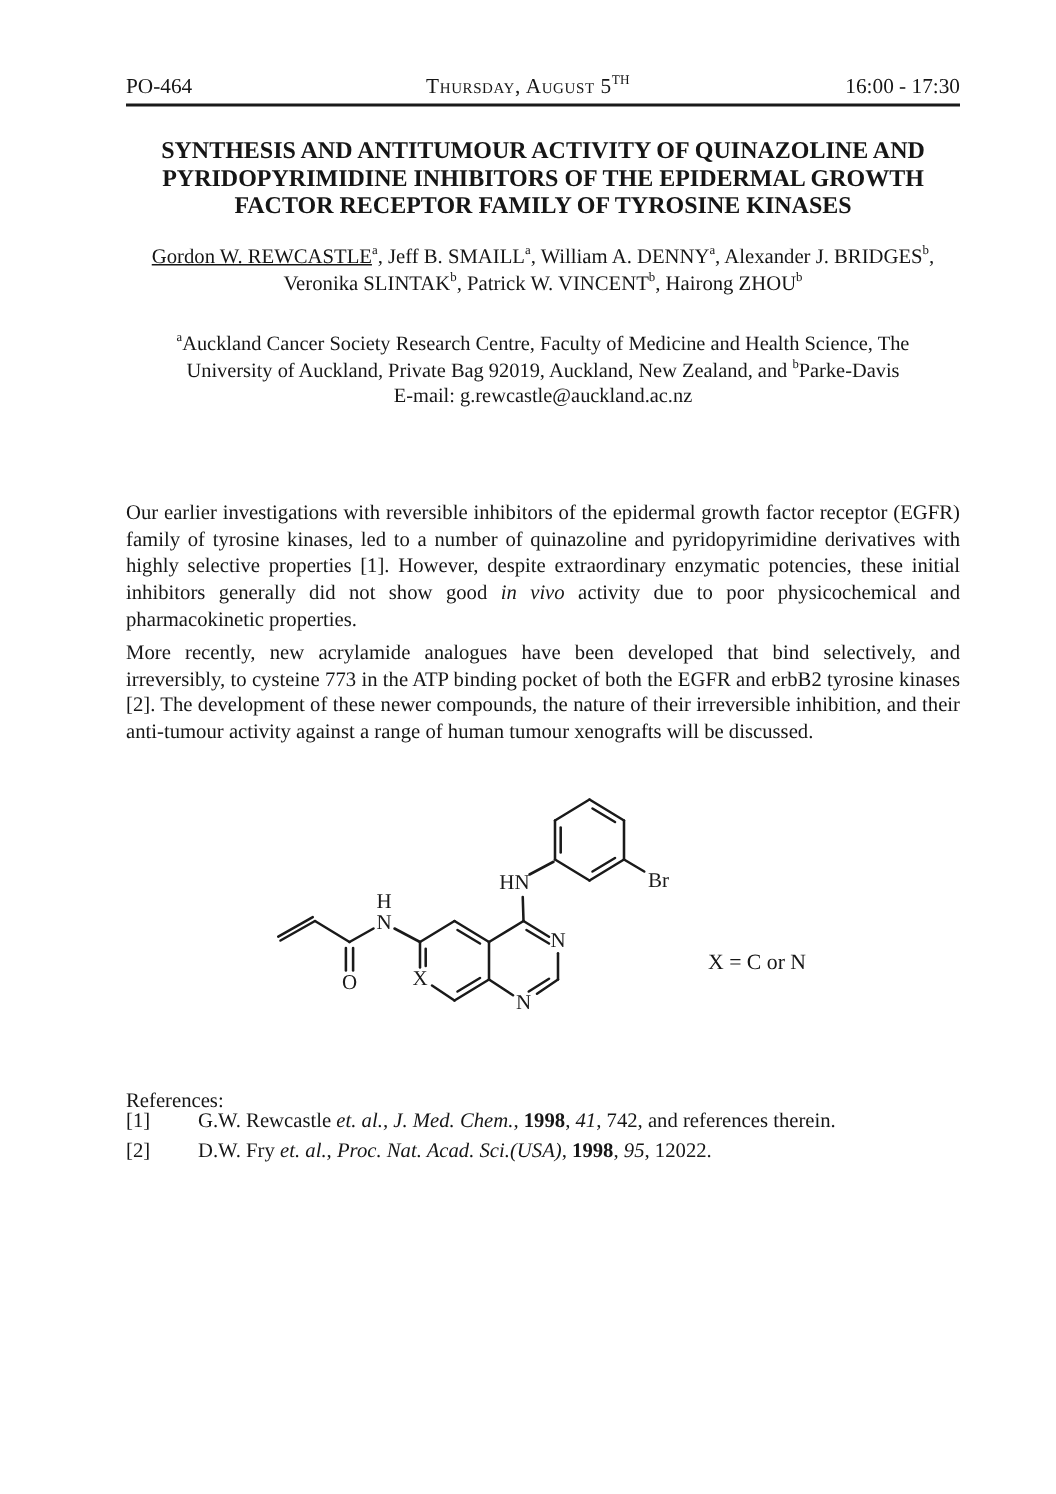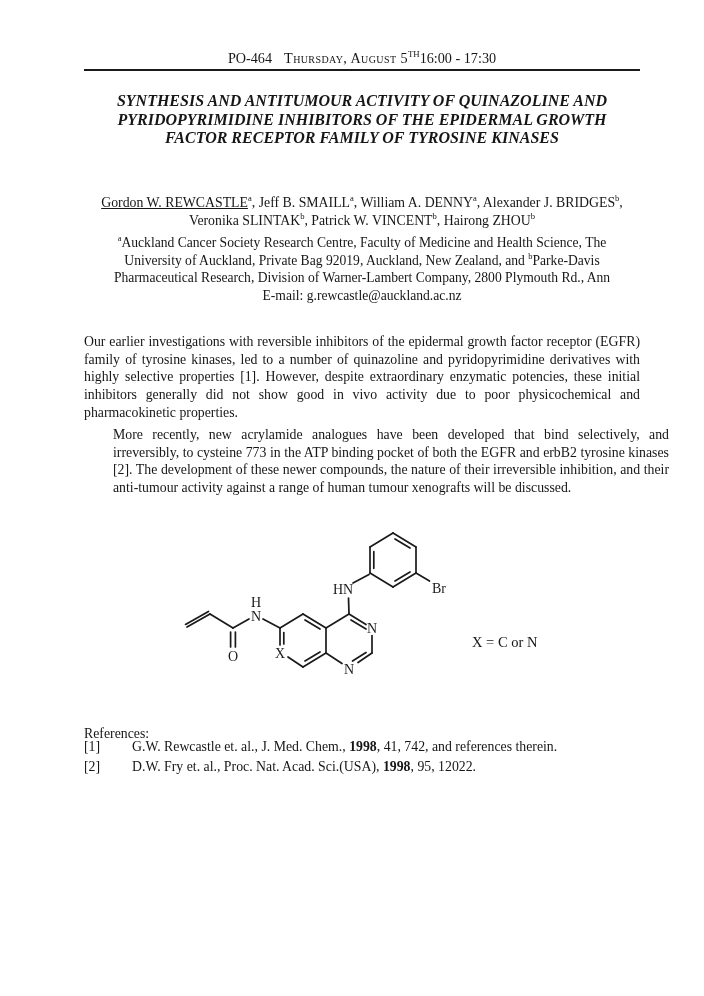--- a/index.html
+++ b/index.html
@@ -3,39 +3,39 @@
 <meta charset="utf-8">
 <style>
   html,body{margin:0;padding:0;}
   body{
     width:704px;height:996px;background:#ffffff;position:relative;
     font-family:"Liberation Serif", serif;color:#161616;
     -webkit-text-size-adjust:none;
   }
   .abs{position:absolute;}
   .b{font-weight:bold;}
-  .i{}
+  .i{font-style:italic;}
   .u{text-decoration:underline;}
   sup{font-size:62%;line-height:0;vertical-align:super;}
   
-  .header-row{left:84px;top:50px;width:556px;display:flex;justify-content:center;align-items:baseline;font-size:14.2px;}
+  .header-row{left:84px;top:50px;width:556px;display:flex;justify-content:space-between;align-items:baseline;font-size:14.2px;}
   .header-date{font-variant:small-caps;letter-spacing:0.4px;margin-left:12px;}
   .header-rule{left:84px;top:69px;width:556px;height:2px;background:#1a1a1a;}
   
   .title{left:84px;top:92px;width:556px;text-align:center;font-weight:bold;font-size:16px;line-height:18.6px;}
-  .title .tline{white-space:nowrap;font-style:italic;}
+  .title .tline{white-space:nowrap;}
   
-  .authors{left:84px;top:162px;width:556px;text-align:center;font-size:13.8px;line-height:18.3px;margin-top:32px;}
+  .authors{left:84px;top:162px;width:556px;text-align:center;font-size:13.8px;line-height:18.3px;}
   .authors .tline{white-space:nowrap;}
-  .affiliation{left:84px;top:234px;width:556px;text-align:center;font-size:13.6px;line-height:17.7px;}
+  .affiliation{left:84px;top:220px;width:556px;text-align:center;font-size:13.6px;line-height:17.7px;}
   .affiliation .tline{white-space:nowrap;}
   
   .para{left:84px;width:556px;text-align:justify;font-size:13.8px;line-height:17.7px;}
   .para1{top:333px;}
-  .para2{top:426px;margin-left:29px;}
+  .para2{top:426px;}
   
   .mol-svg{left:160px;top:515px;}
   .bond{stroke:#1a1a1a;stroke-width:1.7;stroke-linecap:round;fill:none;}
   .atom{font-family:"Liberation Serif",serif;font-size:14px;fill:#1a1a1a;}
   .mol-caption{left:472px;top:634px;font-size:14.5px;}
   
   .refs-heading{left:84px;top:706px;font-size:13.8px;margin-top:20px;}
   .refs{left:84px;top:737px;width:556px;font-size:13.8px;line-height:20px;}
   .ref-row{display:flex;}
   .ref-label{width:48px;flex:0 0 48px;}
@@ -58,21 +58,20 @@
   </div>
 
 <div class="abs authors">
     <div class="tline"><span class="u">Gordon W. REWCASTLE</span><sup>a</sup><span>, Jeff B. SMAILL</span><sup>a</sup><span>, William A. DENNY</span><sup>a</sup><span>, Alexander J. BRIDGES</span><sup>b</sup><span>,</span></div>
     <div class="tline"><span>Veronika SLINTAK</span><sup>b</sup><span>, Patrick W. VINCENT</span><sup>b</sup><span>, Hairong ZHOU</span><sup>b</sup></div>
   </div>
 
 <div class="abs affiliation">
     <div class="tline"><sup>a</sup><span>Auckland Cancer Society Research Centre, Faculty of Medicine and Health Science, The</span></div>
     <div class="tline"><span>University of Auckland, Private Bag 92019, Auckland, New Zealand, and </span><sup>b</sup><span>Parke-Davis</span></div>
-    <div class="tline"><span>Pharmaceutical Research, Division of Warner-Lambert Company, 2800 Plymouth Rd., Ann</span></div>
     <div class="tline"><span>E-mail: g.rewcastle@auckland.ac.nz</span></div>
   </div>
 
 <div class="abs para para1"><span>Our earlier investigations with reversible inhibitors of the epidermal growth factor receptor (EGFR) family of tyrosine kinases, led to a number of quinazoline and pyridopyrimidine derivatives with highly selective properties [1]. However, despite extraordinary enzymatic potencies, these initial inhibitors generally did not show good </span><span class="i">in vivo</span><span> activity due to poor physicochemical and pharmacokinetic properties.</span></div>
 <div class="abs para para2"><span>More recently, new acrylamide analogues have been developed that bind selectively, and irreversibly, to cysteine 773 in the ATP binding pocket of both the EGFR and erbB2 tyrosine kinases [2]. The development of these newer compounds, the nature of their irreversible inhibition, and their anti-tumour activity against a range of human tumour xenografts will be discussed.</span></div>
 
 <svg class="abs mol-svg" width="310" height="175" viewBox="160 515 310 175" xmlns="http://www.w3.org/2000/svg">
   <g class="bond">
 
     <line x1="210" y1="614" x2="187" y2="627"></line>

